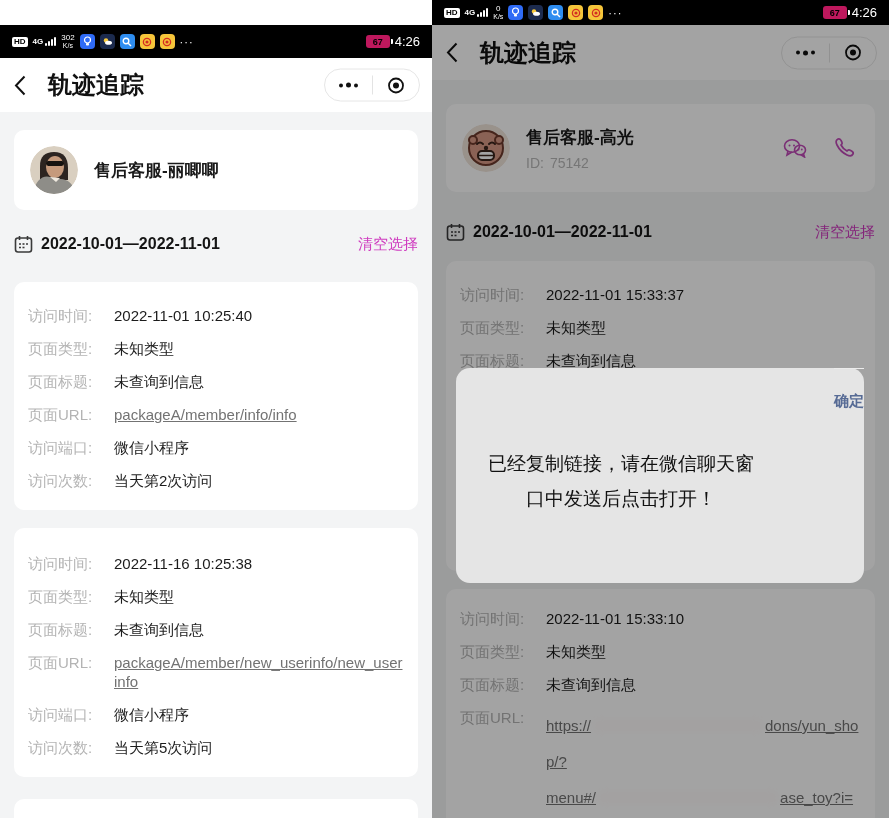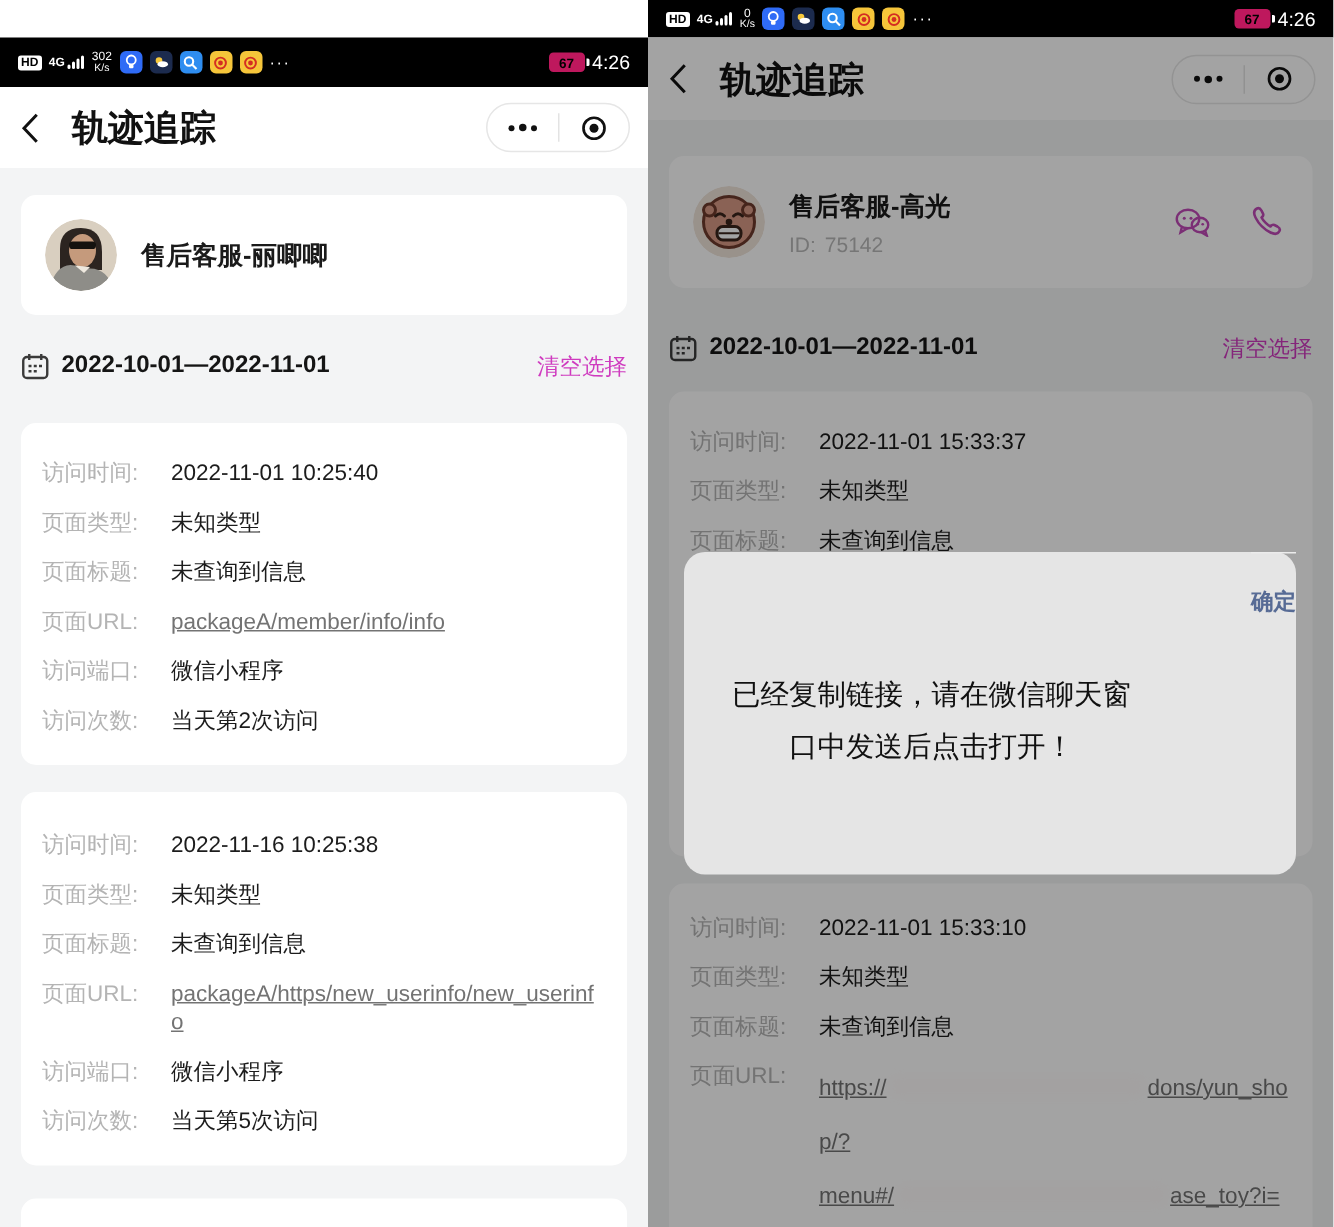--- a/index.html
+++ b/index.html
@@ -247,21 +247,21 @@
       <div class="row">
           <span class="lbl">页面类型:</span>
           <span class="val">未知类型</span>
         </div>
       <div class="row">
           <span class="lbl">页面标题:</span>
           <span class="val">未查询到信息</span>
         </div>
       <div class="row">
           <span class="lbl">页面URL:</span>
-          <a class="val link">packageA/https/new_userinfo/new_userinfo</a>
+          <a class="val link">packageA/member/new_userinfo/new_userinfo</a>
         </div>
       <div class="row">
           <span class="lbl">访问端口:</span>
           <span class="val">微信小程序</span>
         </div>
       <div class="row" style="margin-bottom:0;">
           <span class="lbl">访问次数:</span>
           <span class="val">当天第5次访问</span>
         </div>
     </div>

